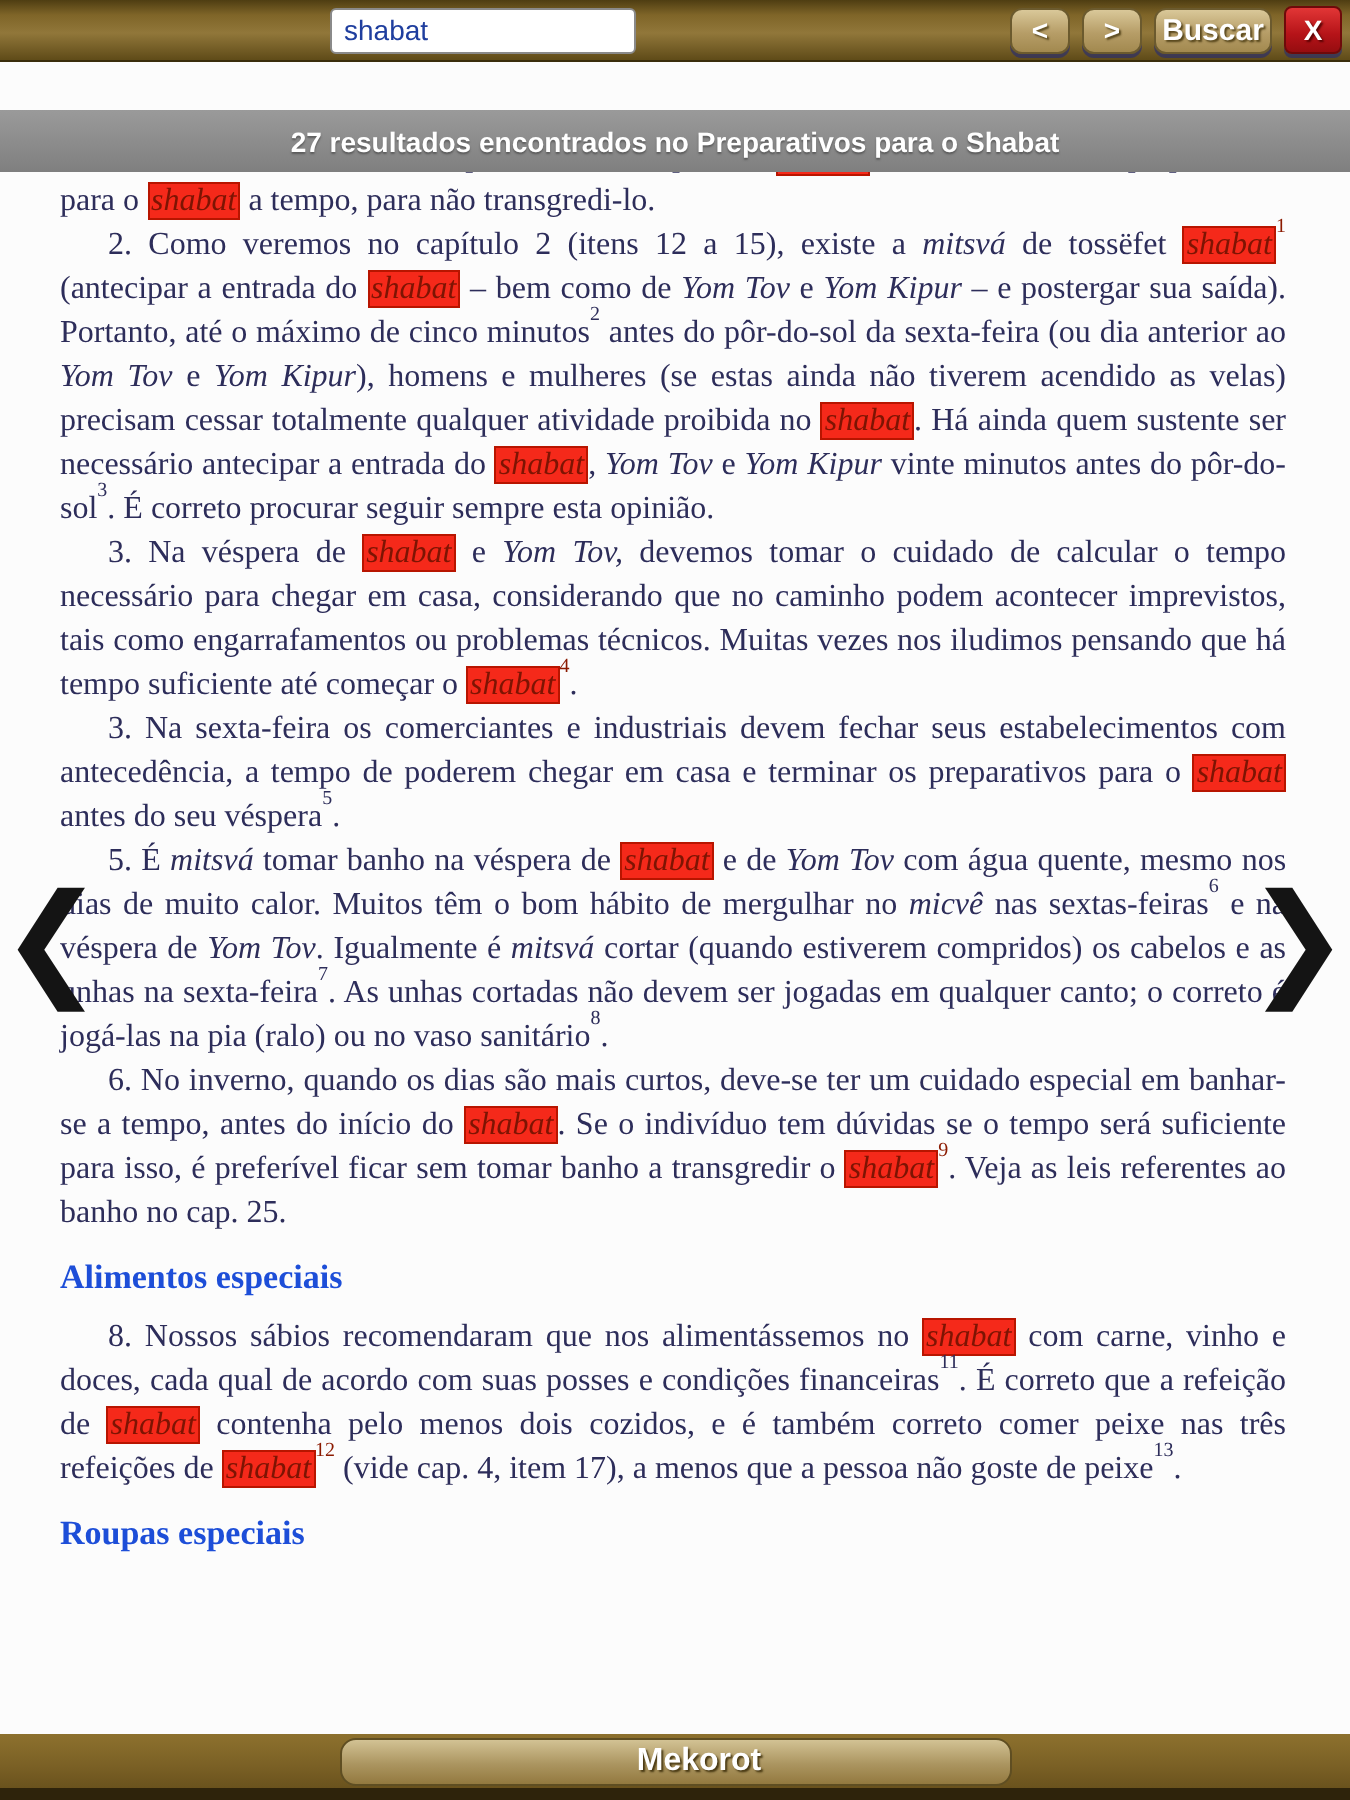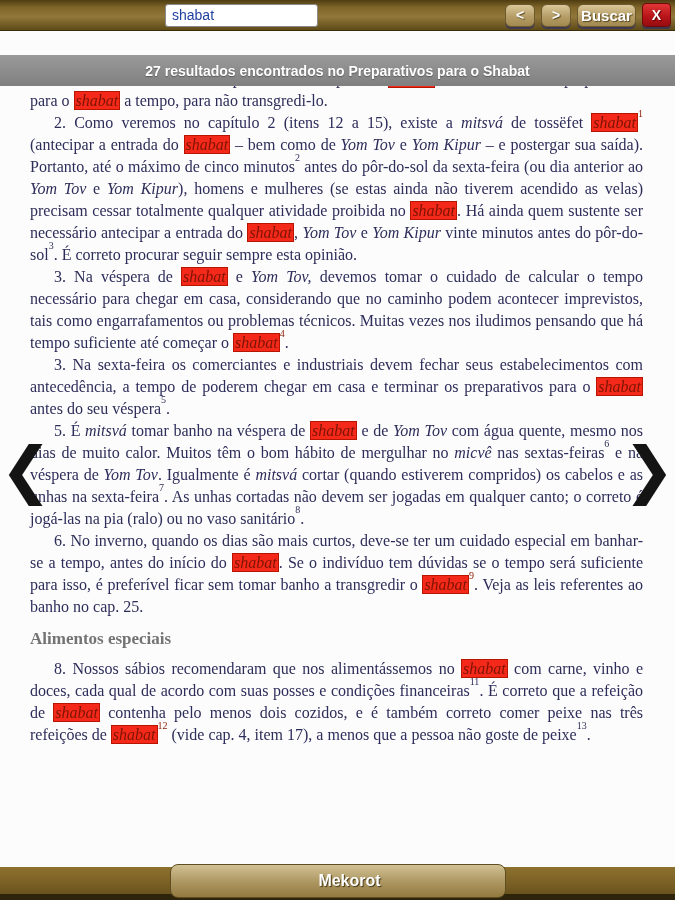--- a/index.html
+++ b/index.html
@@ -87,21 +87,21 @@
     color: #2d2d5a;
     text-align: justify;
     overflow: hidden;
     z-index: 1;
   }
   .para { text-indent: 24px; margin: 0; }
   .doc-heading {
     font-family: "Liberation Serif", serif;
     font-size: 17px;
     font-weight: bold;
-    color: #737373;
+    color: #1d4ed8;
     margin: 10px 0 8px 0;
     text-align: left;
   }
   .seg-italic { font-style: italic; }
   .seg-highlight {
     background: #f5291a;
     border: 1px solid #b81500;
     color: #7d1403;
     font-style: italic;
     padding: 0 1px;
@@ -131,21 +131,21 @@
 
   
   .bottombar {
     position: absolute; bottom: 0; left: 0; right: 0; height: 33px;
     background: linear-gradient(180deg, #8d712e 0%, #7a6025 60%, #6a521d 100%);
     border-bottom: 6px solid #2e230b;
     display: flex; align-items: center; justify-content: center;
     z-index: 30;
   }
   .mekorot-btn {
-    width: 336px; height: 34px;
+    width: 336px; height: 24px;
     border: 1px solid #5f4e22;
     border-radius: 8px;
     background: linear-gradient(180deg, #d2c294 0%, #ab9560 55%, #93793f 100%);
     color: #ffffff;
     font-family: "Liberation Sans", sans-serif;
     font-weight: bold;
     font-size: 16px;
     text-shadow: 1px 1px 1px rgba(60,45,10,0.9);
     cursor: pointer;
     display: flex; align-items: center; justify-content: center; padding-left: 24px;
@@ -173,20 +173,21 @@
 
   <div class="content" id="doc-content">
       <p class="para"><span class="seg-text">1. Um dos detalhes mais importantes da véspera do </span><span class="seg-highlight">shabat</span><span class="seg-text"> é concluir todos os preparativos para o </span><span class="seg-highlight">shabat</span><span class="seg-text"> a tempo, para não transgredi-lo.</span></p>
       <p class="para"><span class="seg-text">2. Como veremos no capítulo 2 (itens 12 a 15), existe a </span><span class="seg-italic">mitsvá</span><span class="seg-text"> de tossëfet </span><span class="seg-highlight">shabat</span><sup class="seg-sup seg-sup-red">1</sup><span class="seg-text"> (antecipar a entrada do </span><span class="seg-highlight">shabat</span><span class="seg-text"> – bem como de </span><span class="seg-italic">Yom Tov</span><span class="seg-text"> e </span><span class="seg-italic">Yom Kipur</span><span class="seg-text"> – e postergar sua saída). Portanto, até o máximo de cinco minutos</span><sup class="seg-sup">2</sup><span class="seg-text"> antes do pôr-do-sol da sexta-feira (ou dia anterior ao </span><span class="seg-italic">Yom Tov</span><span class="seg-text"> e </span><span class="seg-italic">Yom Kipur</span><span class="seg-text">), homens e mulheres (se estas ainda não tiverem acendido as velas) precisam cessar totalmente qualquer atividade proibida no </span><span class="seg-highlight">shabat</span><span class="seg-text">. Há ainda quem sustente ser necessário antecipar a entrada do </span><span class="seg-highlight">shabat</span><span class="seg-text">, </span><span class="seg-italic">Yom Tov</span><span class="seg-text"> e </span><span class="seg-italic">Yom Kipur</span><span class="seg-text"> vinte minutos antes do pôr-do-sol</span><sup class="seg-sup">3</sup><span class="seg-text">. É correto procurar seguir sempre esta opinião.</span></p>
       <p class="para"><span class="seg-text">3. Na véspera de </span><span class="seg-highlight">shabat</span><span class="seg-text"> e </span><span class="seg-italic">Yom Tov,</span><span class="seg-text"> devemos tomar o cuidado de calcular o tempo necessário para chegar em casa, considerando que no caminho podem acontecer imprevistos, tais como engarrafamentos ou problemas técnicos. Muitas vezes nos iludimos pensando que há tempo suficiente até começar o </span><span class="seg-highlight">shabat</span><sup class="seg-sup seg-sup-red">4</sup><span class="seg-text">.</span></p>
       <p class="para"><span class="seg-text">3. Na sexta-feira os comerciantes e industriais devem fechar seus estabelecimentos com antecedência, a tempo de poderem chegar em casa e terminar os preparativos para o </span><span class="seg-highlight">shabat</span><span class="seg-text"> antes do seu véspera</span><sup class="seg-sup">5</sup><span class="seg-text">.</span></p>
       <p class="para"><span class="seg-text">5. É </span><span class="seg-italic">mitsvá</span><span class="seg-text"> tomar banho na véspera de </span><span class="seg-highlight">shabat</span><span class="seg-text"> e de </span><span class="seg-italic">Yom Tov</span><span class="seg-text"> com água quente, mesmo nos dias de muito calor. Muitos têm o bom hábito de mergulhar no </span><span class="seg-italic">micvê</span><span class="seg-text"> nas sextas-feiras</span><sup class="seg-sup">6</sup><span class="seg-text"> e na véspera de </span><span class="seg-italic">Yom Tov</span><span class="seg-text">. Igualmente é </span><span class="seg-italic">mitsvá</span><span class="seg-text"> cortar (quando estiverem compridos) os cabelos e as unhas na sexta-feira</span><sup class="seg-sup">7</sup><span class="seg-text">. As unhas cortadas não devem ser jogadas em qualquer canto; o correto é jogá-las na pia (ralo) ou no vaso sanitário</span><sup class="seg-sup">8</sup><span class="seg-text">.</span></p>
       <p class="para"><span class="seg-text">6. No inverno, quando os dias são mais curtos, deve-se ter um cuidado especial em banhar-se a tempo, antes do início do </span><span class="seg-highlight">shabat</span><span class="seg-text">. Se o indivíduo tem dúvidas se o tempo será suficiente para isso, é preferível ficar sem tomar banho a transgredir o </span><span class="seg-highlight">shabat</span><sup class="seg-sup seg-sup-red">9</sup><span class="seg-text">. Veja as leis referentes ao banho no cap. 25.</span></p>
       <h2 class="doc-heading"><span class="seg-text">Alimentos especiais</span></h2>
       <p class="para"><span class="seg-text">8. Nossos sábios recomendaram que nos alimentássemos no </span><span class="seg-highlight">shabat</span><span class="seg-text"> com carne, vinho e doces, cada qual de acordo com suas posses e condições financeiras</span><sup class="seg-sup">11</sup><span class="seg-text">. É correto que a refeição de </span><span class="seg-highlight">shabat</span><span class="seg-text"> contenha pelo menos dois cozidos, e é também correto comer peixe nas três refeições de </span><span class="seg-highlight">shabat</span><sup class="seg-sup seg-sup-red">12</sup><span class="seg-text"> (vide cap. 4, item 17), a menos que a pessoa não goste de peixe</span><sup class="seg-sup">13</sup><span class="seg-text">.</span></p>
+      <h2 class="doc-heading"><span class="seg-text">Roupas especiais</span></h2>
     </div>
 
   <div class="chevron chevron-left">❮</div>
   <div class="chevron chevron-right">❯</div>
 
   <div class="bottombar">
     <button class="mekorot-btn">Mekorot</button>
   </div>
 
 </div>

